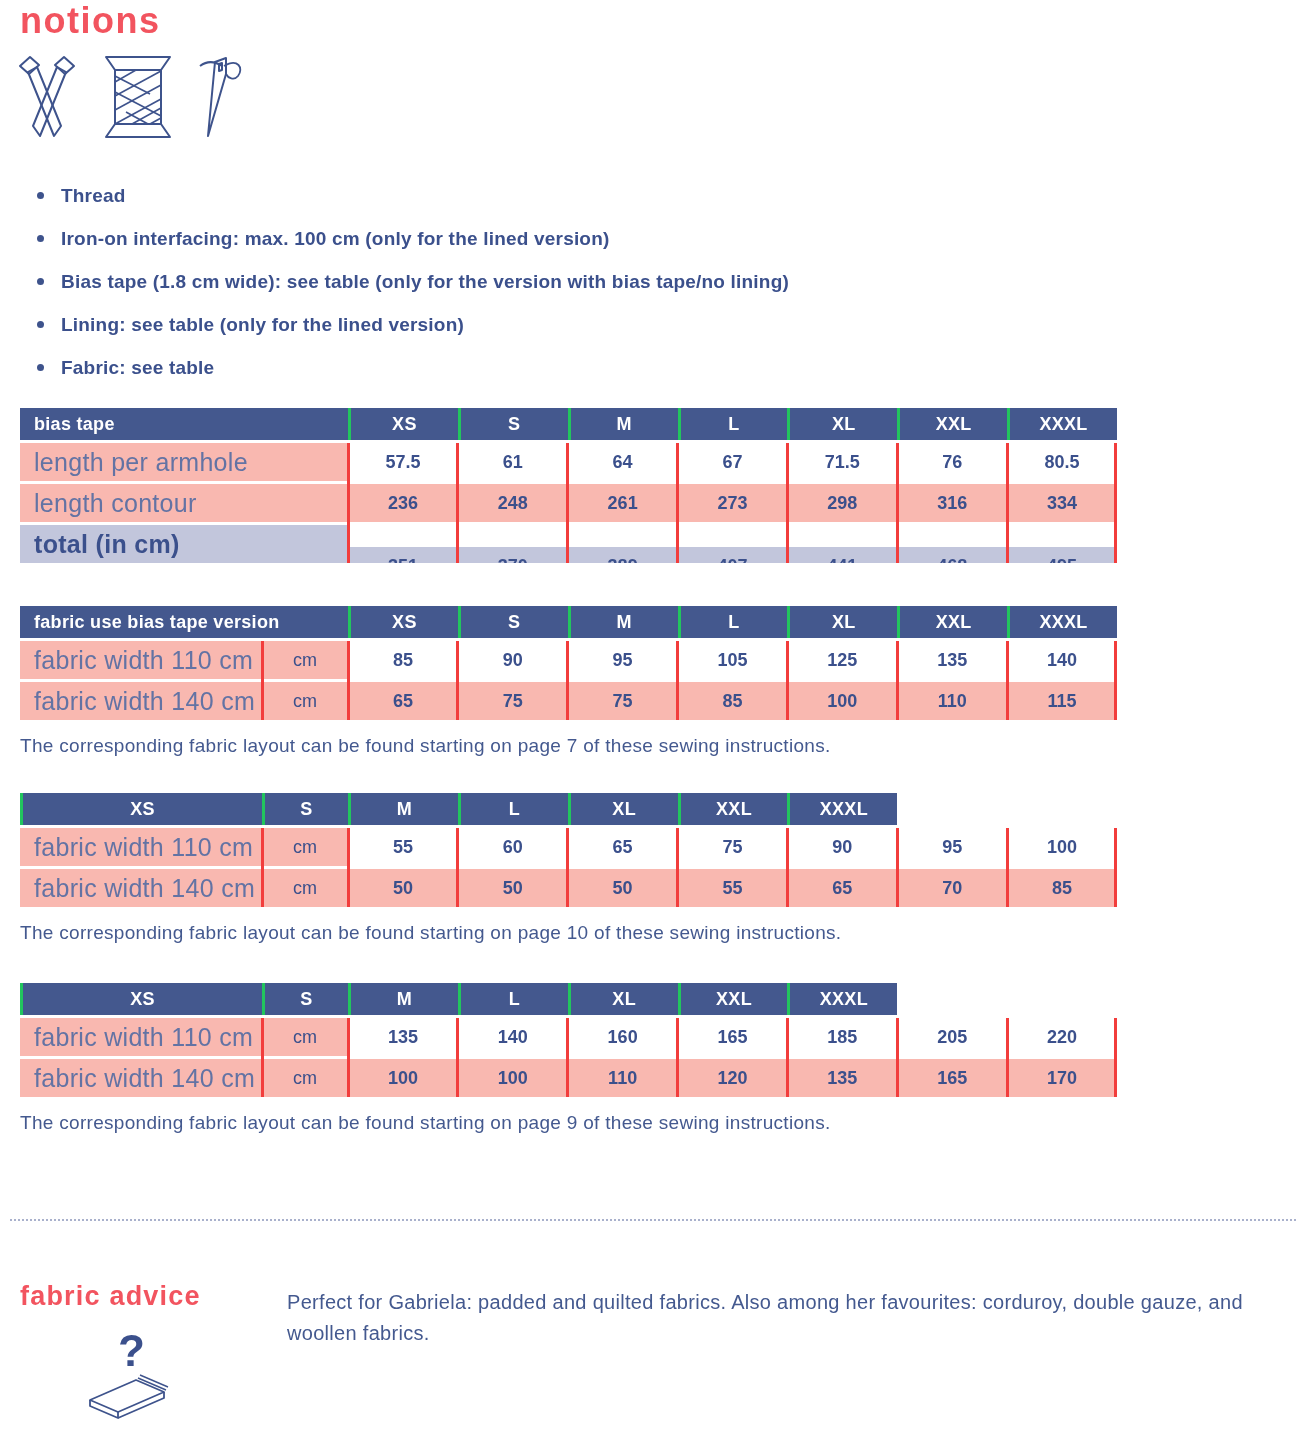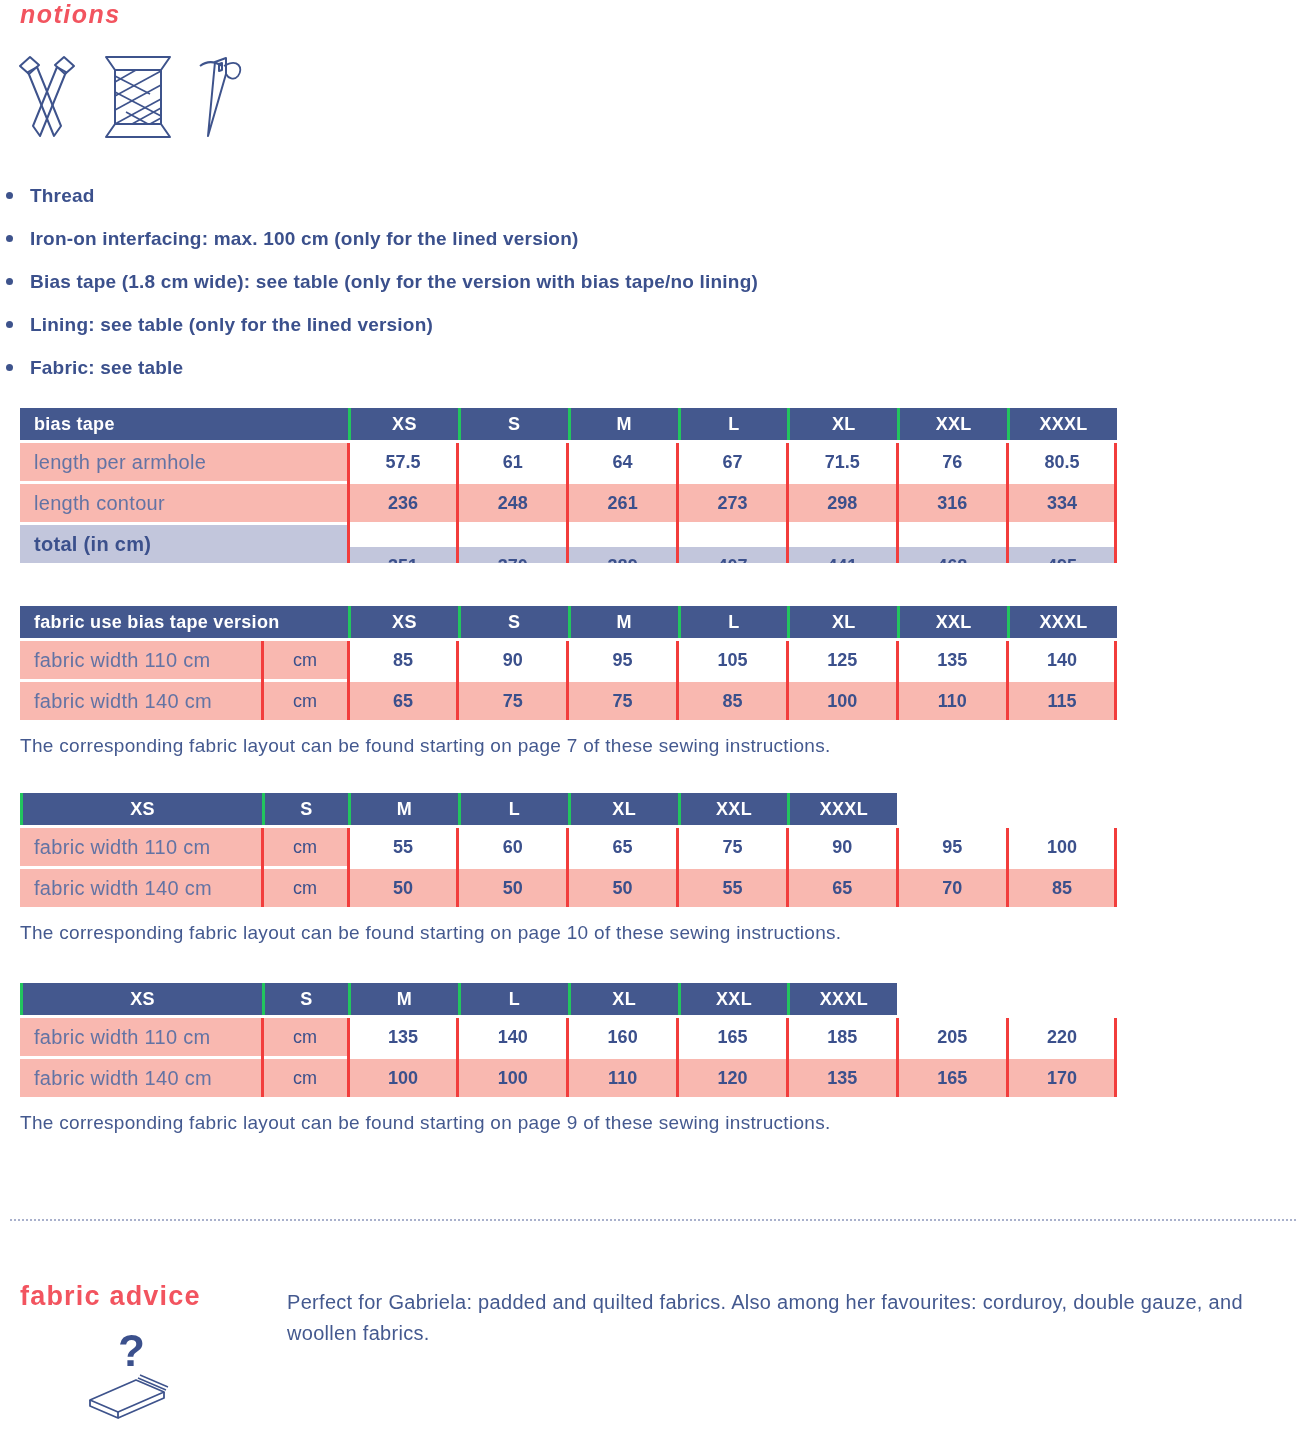--- a/index.html
+++ b/index.html
@@ -16,29 +16,29 @@
   html,body{background:#fff;}
   body{
     width:1306px;height:1438px;position:relative;overflow:hidden;
     font-family:"Liberation Sans", sans-serif;
   }
   .page{position:absolute;inset:0;}
 
   
   .title{
     position:absolute;left:20px;top:0;
-    color:var(--coral);font-size:25px;font-weight:bold;letter-spacing:1.5px;font-style:italic;
+    color:var(--coral);font-size:36px;font-weight:bold;letter-spacing:1.5px;
   }
 
   
   .icons{position:absolute;left:16px;top:54px;display:flex;align-items:flex-start;gap:24px;}
   .icons svg{display:block;}
 
   
-  .bullets{position:absolute;left:6px;top:174px;list-style:none;}
+  .bullets{position:absolute;left:37px;top:174px;list-style:none;}
   .bullets li{height:43px;display:flex;align-items:center;}
   .bullets .dot{
     width:7px;height:7px;border-radius:50%;background:#3e538c;
     margin-right:17px;flex:0 0 auto;
   }
   .bullets .btxt{
     color:var(--text-blue);font-size:19px;font-weight:bold;letter-spacing:0.2px;
   }
 
   
@@ -54,21 +54,21 @@
   }
   .hlabel{grid-column:1/3;text-align:left;padding-left:14px;}
   .hsize{border-left:3px solid #22c55e;}
   .tbody{position:relative;width:1097px;}
   .trow{
     display:grid;grid-template-columns:242px 86px repeat(7,1fr);
     height:38px;margin-bottom:3px;
   }
   .trow:last-child{margin-bottom:0;}
   .cell{line-height:38px;font-size:18px;white-space:nowrap;overflow:hidden;}
-  .lbl{background:var(--salmon);color:var(--label-blue);padding-left:14px;font-size:20px;letter-spacing:0.3px;}
+  .lbl{background:var(--salmon);color:var(--label-blue);padding-left:14px;font-size:25px;letter-spacing:0.3px;}
   .lbl-wide{grid-column:1/3;}
   .unit{background:var(--salmon);color:var(--text-blue);font-weight:normal;text-align:center;}
   .val{text-align:center;font-weight:bold;color:var(--text-blue);}
   .r-white .val{background:#fff;}
   .r-salmon .val{background:var(--salmon);}
   .r-total .val{background:var(--lav);margin-top:22px;}
   .r-total .lbl{background:var(--lav);color:var(--text-blue);font-weight:bold;}
   .vline{position:absolute;top:0;bottom:0;width:3px;background:var(--red);}
   .note{
     margin-top:15px;color:var(--note-blue);font-size:19px;letter-spacing:0.3px;

